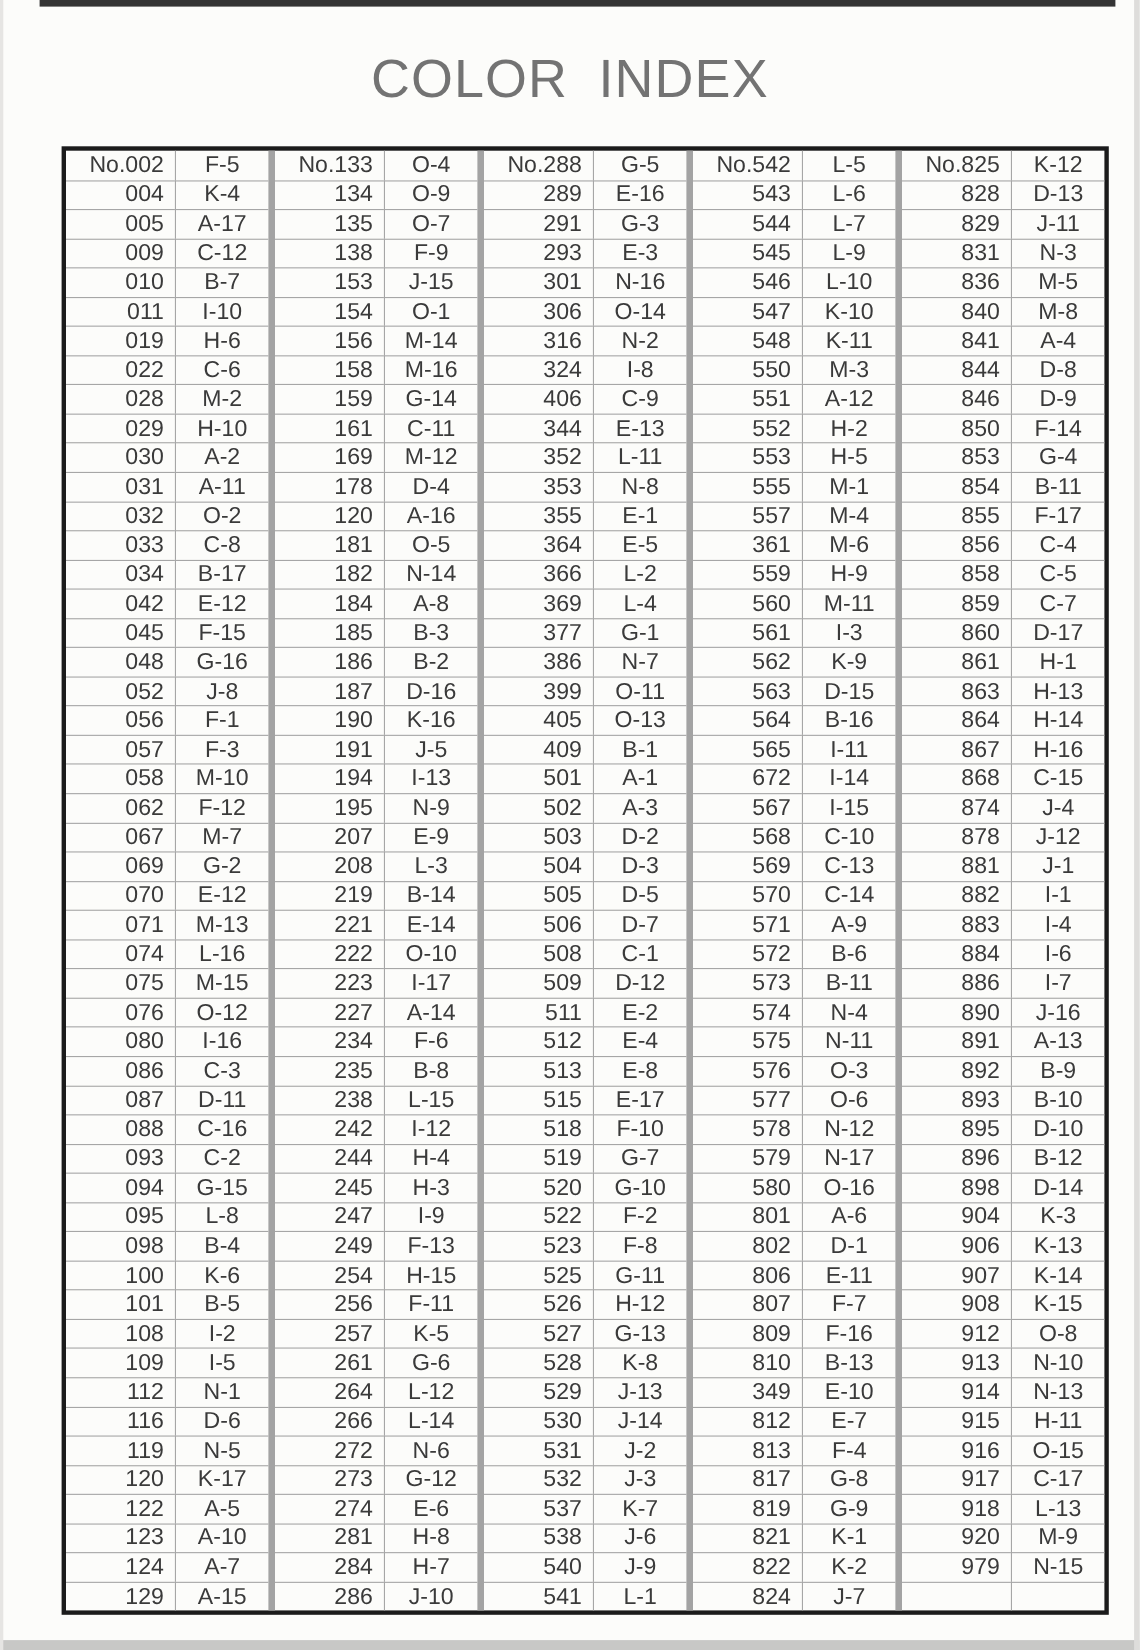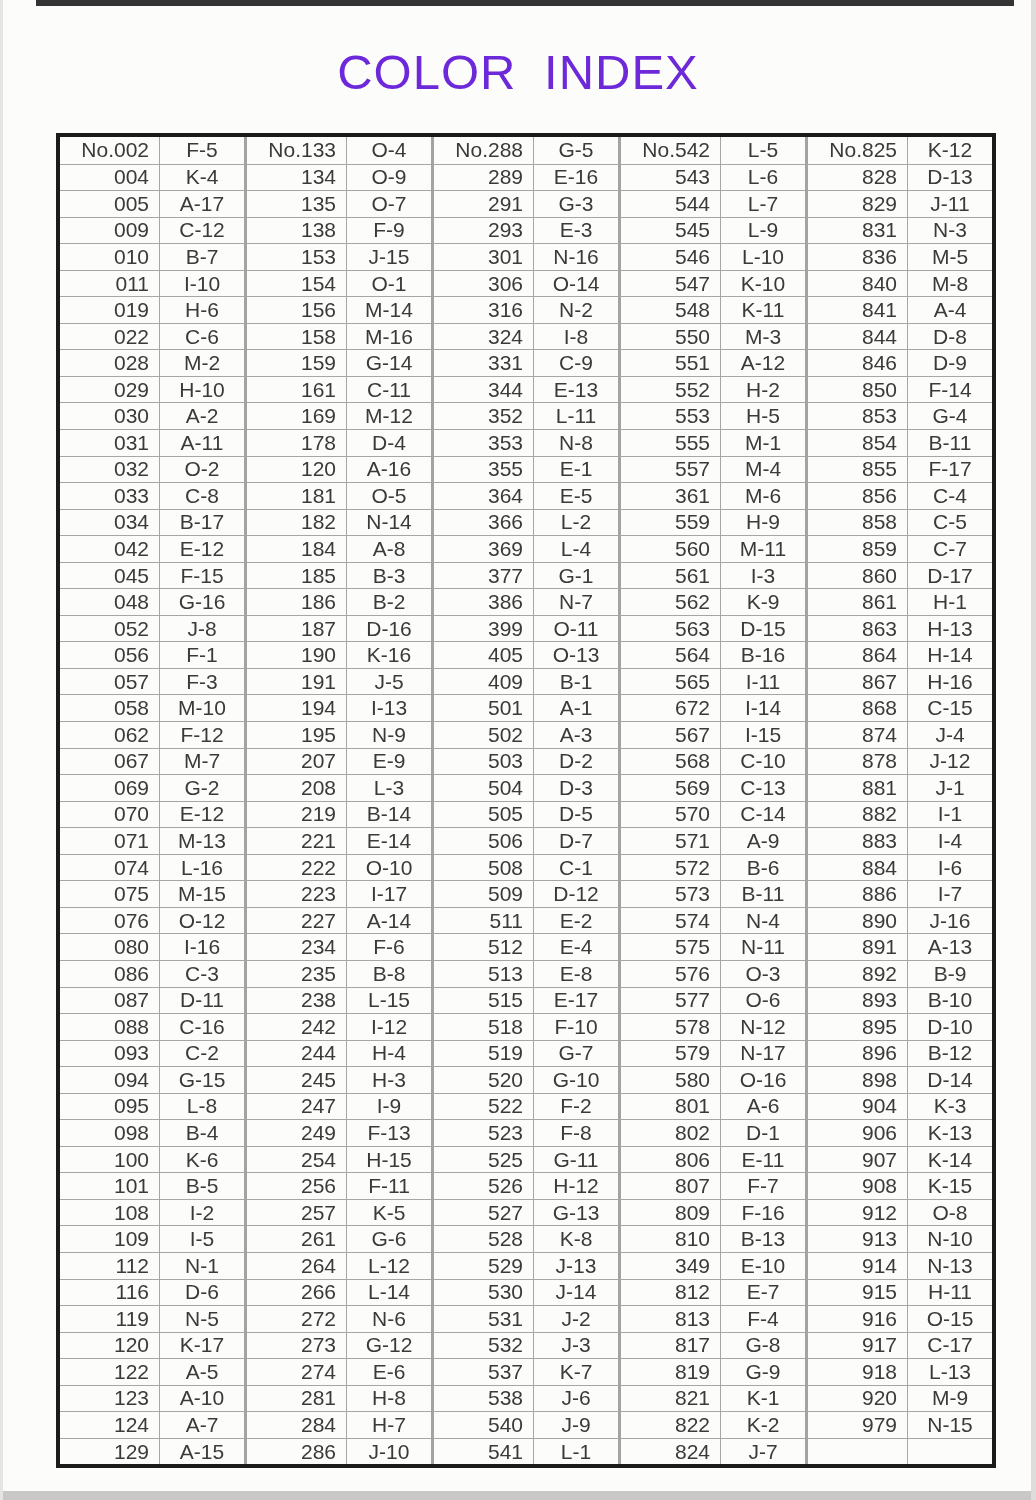--- a/index.html
+++ b/index.html
@@ -14,33 +14,33 @@
   .scan-top{position:absolute;top:0;left:36px;right:22px;height:6px;background:#343434;}
   .scan-bottom{position:absolute;bottom:0;left:0;right:0;height:9px;background:#c8c8c6;}
   .scan-right{position:absolute;top:0;right:0;bottom:0;width:5px;background:#dedddb;}
   .scan-left{position:absolute;top:0;left:0;bottom:0;width:3px;background:#e6e5e3;}
   .speck{position:absolute;left:84px;top:332px;width:7px;height:5px;background:#c9c294;border-radius:50%;}
   .title{
     position:absolute;top:44px;left:0;width:100%;
     margin:0;text-align:center;
     font-size:49px;font-weight:400;
     letter-spacing:1px;word-spacing:13px;
-    color:#6d28d9;
+    color:#737373;
   }
   .table{
     position:absolute;left:56px;top:133px;
     display:flex;
     border:4px solid #1b1b1b;
     background:#fcfcfa;
   }
   .pair{
     display:grid;
     grid-template-columns:99px 85px;
     grid-auto-rows:26.56px;
-    border-right:3px solid #a3a3a3;
+    border-right:6px solid #a3a3a3;
   }
   .pair:last-child{border-right:none;}
   .row{display:contents;}
   .cell{
     display:flex;align-items:center;
     font-size:21px;color:#3a3a3a;
     border-top:1px solid #a6a6a6;
     white-space:nowrap;
     overflow:hidden;
   }
@@ -167,21 +167,21 @@
       </div>
       <div class="pair">
         <div class="row"><div class="cell no">No.288</div><div class="cell code">G-5</div></div>
         <div class="row"><div class="cell no">289</div><div class="cell code">E-16</div></div>
         <div class="row"><div class="cell no">291</div><div class="cell code">G-3</div></div>
         <div class="row"><div class="cell no">293</div><div class="cell code">E-3</div></div>
         <div class="row"><div class="cell no">301</div><div class="cell code">N-16</div></div>
         <div class="row"><div class="cell no">306</div><div class="cell code">O-14</div></div>
         <div class="row"><div class="cell no">316</div><div class="cell code">N-2</div></div>
         <div class="row"><div class="cell no">324</div><div class="cell code">I-8</div></div>
-        <div class="row"><div class="cell no">331</div><div class="cell code">C-9</div></div>
+        <div class="row"><div class="cell no">406</div><div class="cell code">C-9</div></div>
         <div class="row"><div class="cell no">344</div><div class="cell code">E-13</div></div>
         <div class="row"><div class="cell no">352</div><div class="cell code">L-11</div></div>
         <div class="row"><div class="cell no">353</div><div class="cell code">N-8</div></div>
         <div class="row"><div class="cell no">355</div><div class="cell code">E-1</div></div>
         <div class="row"><div class="cell no">364</div><div class="cell code">E-5</div></div>
         <div class="row"><div class="cell no">366</div><div class="cell code">L-2</div></div>
         <div class="row"><div class="cell no">369</div><div class="cell code">L-4</div></div>
         <div class="row"><div class="cell no">377</div><div class="cell code">G-1</div></div>
         <div class="row"><div class="cell no">386</div><div class="cell code">N-7</div></div>
         <div class="row"><div class="cell no">399</div><div class="cell code">O-11</div></div>

